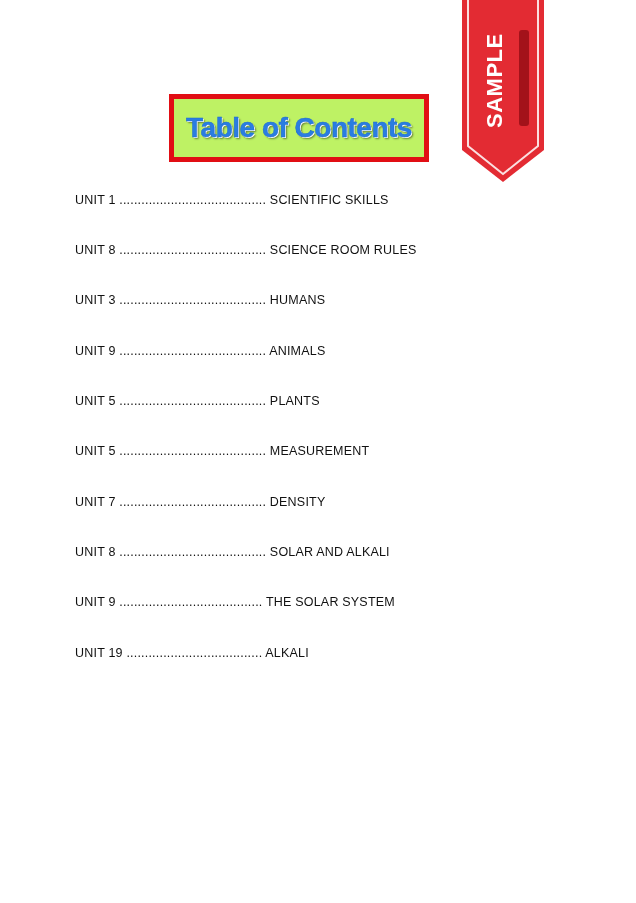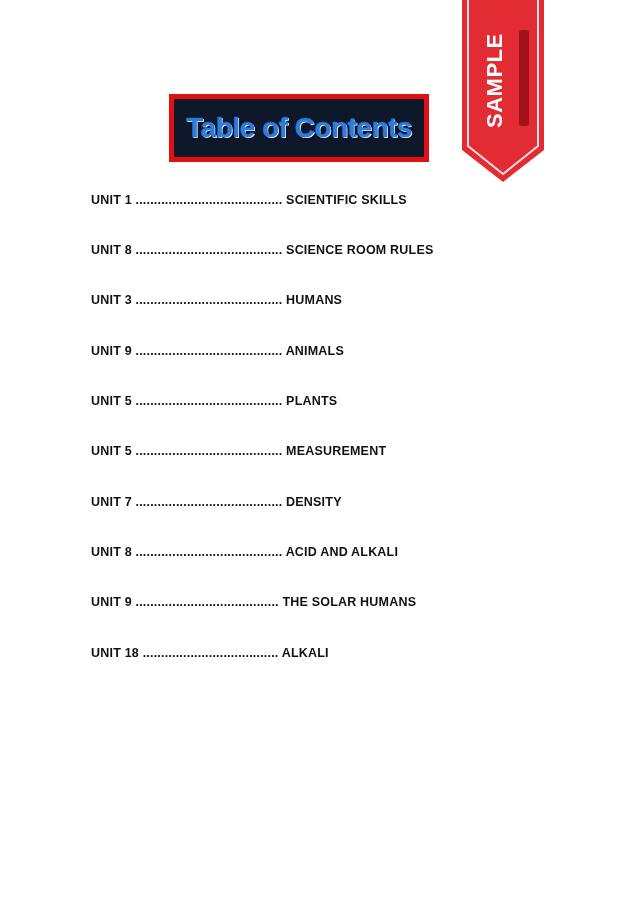--- a/index.html
+++ b/index.html
@@ -1,19 +1,19 @@
 <!DOCTYPE html>
 <html><head>
   <meta charset="utf-8">
   <style>
     html, body { margin: 0; padding: 0; background: #ffffff; }
     body { width: 636px; height: 903px; position: relative; overflow: hidden; font-family: "Liberation Sans", sans-serif; }
     .title-box {
       position: absolute; left: 169px; top: 94px; width: 260px; height: 68px;
-      border: 5px solid #e10e14; box-sizing: border-box; background: #0f172a;
+      border: 5px solid #e10e14; box-sizing: border-box; background: #bef264;
       display: flex; align-items: center; justify-content: center;
     }
     .title-text {
       font-family: "Liberation Sans", sans-serif; font-weight: bold; font-size: 28px;
       color: #2a7de1; letter-spacing: -0.5px;
       text-shadow: 1px 1px 0 #fff, 2px 2px 2px rgba(0,0,0,0.45);
       -webkit-text-stroke: 0.5px #1e6bd0;
     }
     .ribbon {
       position: absolute; left: 462px; top: 0; width: 82px; height: 182px;
@@ -21,22 +21,22 @@
     .ribbon svg { position: absolute; left: 0; top: 0; }
     .ribbon-text {
       position: absolute; left: 20px; top: 128px; transform-origin: 0 0; transform: rotate(-90deg);
       font-weight: bold; font-size: 22px; color: #ffffff; letter-spacing: 0.5px; white-space: nowrap;
     }
     .ribbon-strip {
       position: absolute; left: 57px; top: 30px; width: 10px; height: 96px; background: #a3121a; border-radius: 3px;
     }
     .toc { position: absolute; left: 75px; top: 193px; }
     .toc-row {
-      position: absolute; left: 16px; white-space: nowrap;
-      font-weight: bold; font-size: 12.5px; color: #111111; letter-spacing: 0.2px;
+      position: absolute; left: 0; white-space: nowrap;
+      font-weight: normal; font-size: 12.5px; color: #111111; letter-spacing: 0.2px;
     }
   </style>
 </head>
 <body>
 
 <div class="title-box">
   <span class="title-text">Table of Contents</span>
 </div>
 
 <div class="ribbon">
@@ -80,25 +80,25 @@
     <span>MEASUREMENT</span>
   </div>
   <div class="toc-row" style="top:302px">
     <span>UNIT 7</span>
     <span>........................................</span>
     <span>DENSITY</span>
   </div>
   <div class="toc-row" style="top:352px">
     <span>UNIT 8</span>
     <span>........................................</span>
-    <span>ACID AND ALKALI</span>
+    <span>SOLAR AND ALKALI</span>
   </div>
   <div class="toc-row" style="top:402px">
     <span>UNIT 9</span>
     <span>.......................................</span>
-    <span>THE SOLAR HUMANS</span>
+    <span>THE SOLAR SYSTEM</span>
   </div>
   <div class="toc-row" style="top:453px">
-    <span>UNIT 18</span>
+    <span>UNIT 19</span>
     <span>.....................................</span>
     <span>ALKALI</span>
   </div>
 </div>
 
 </body></html>

